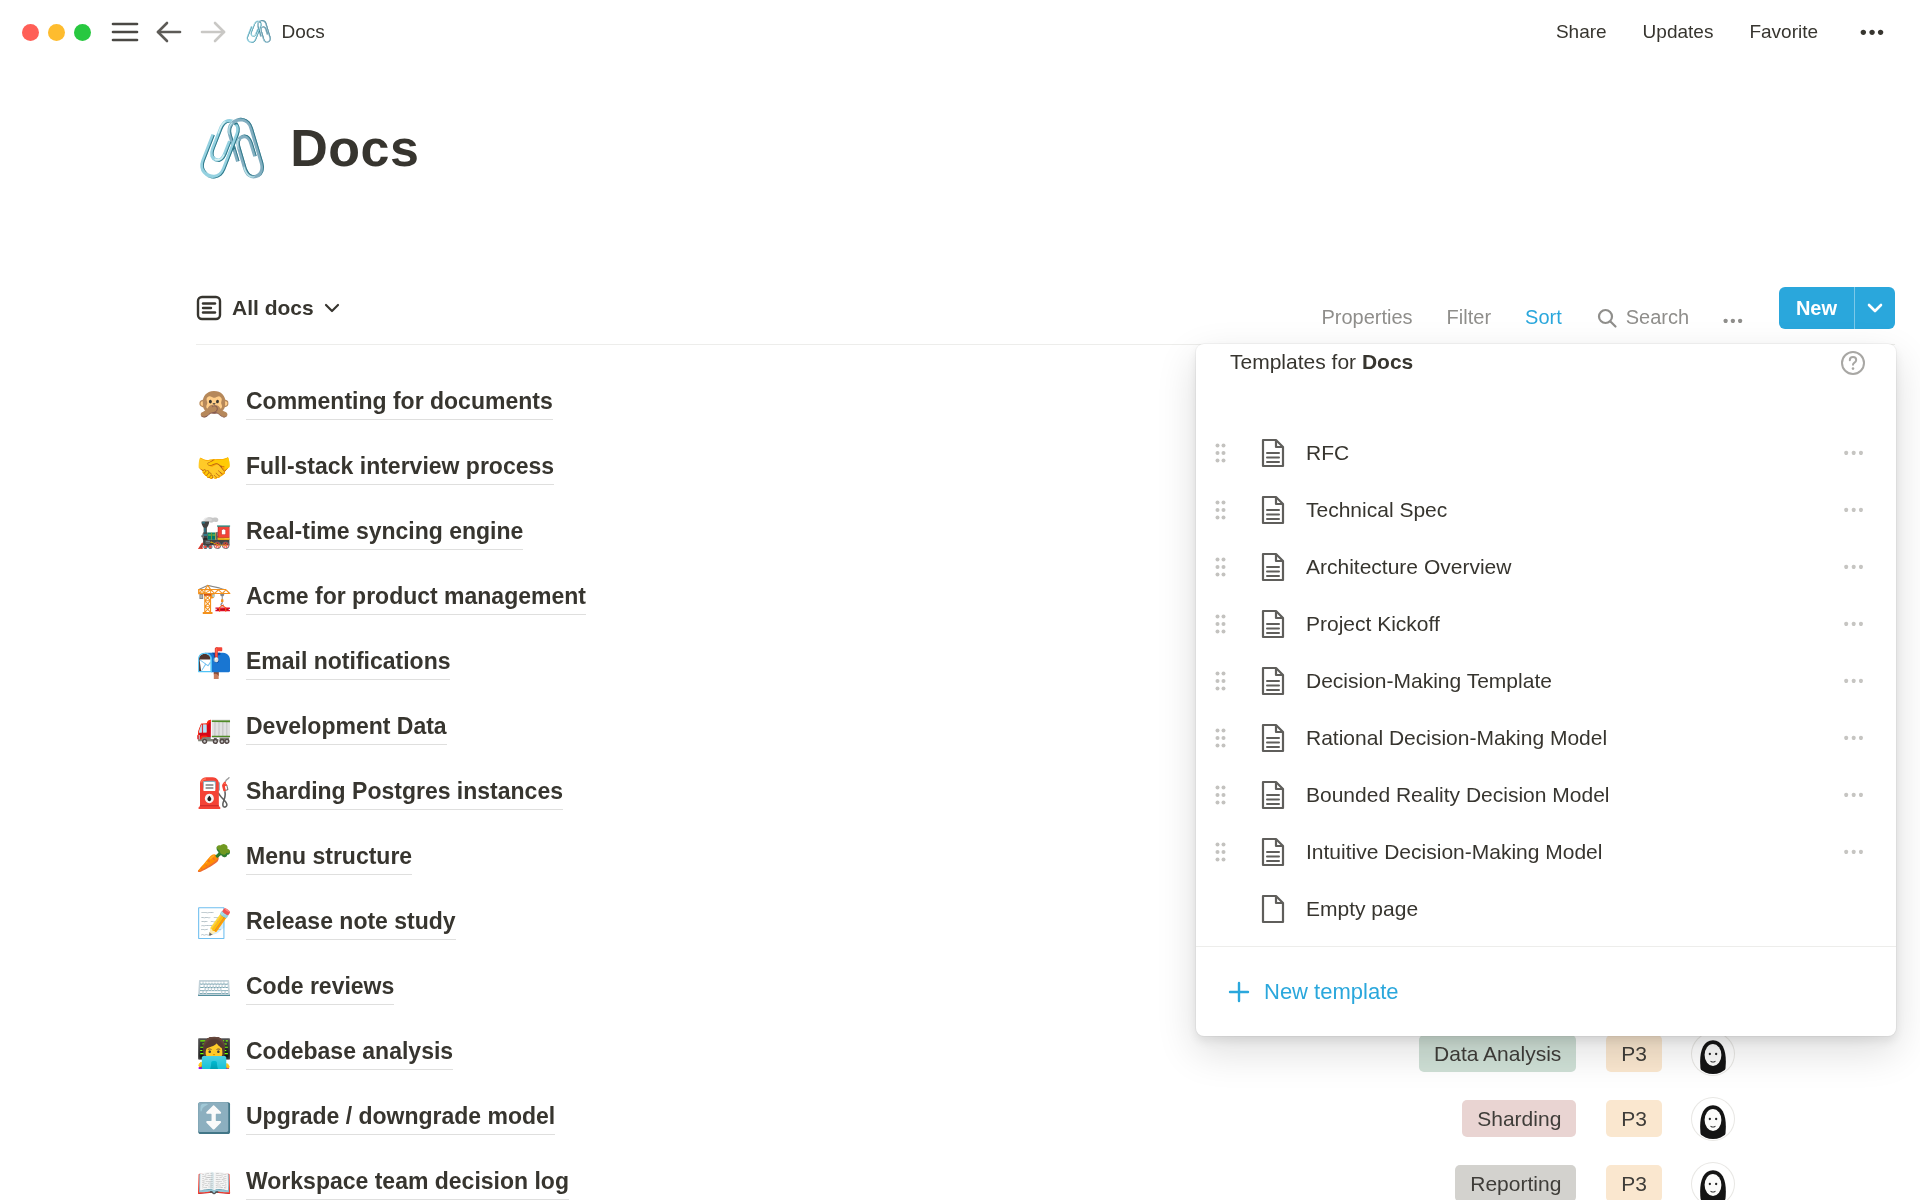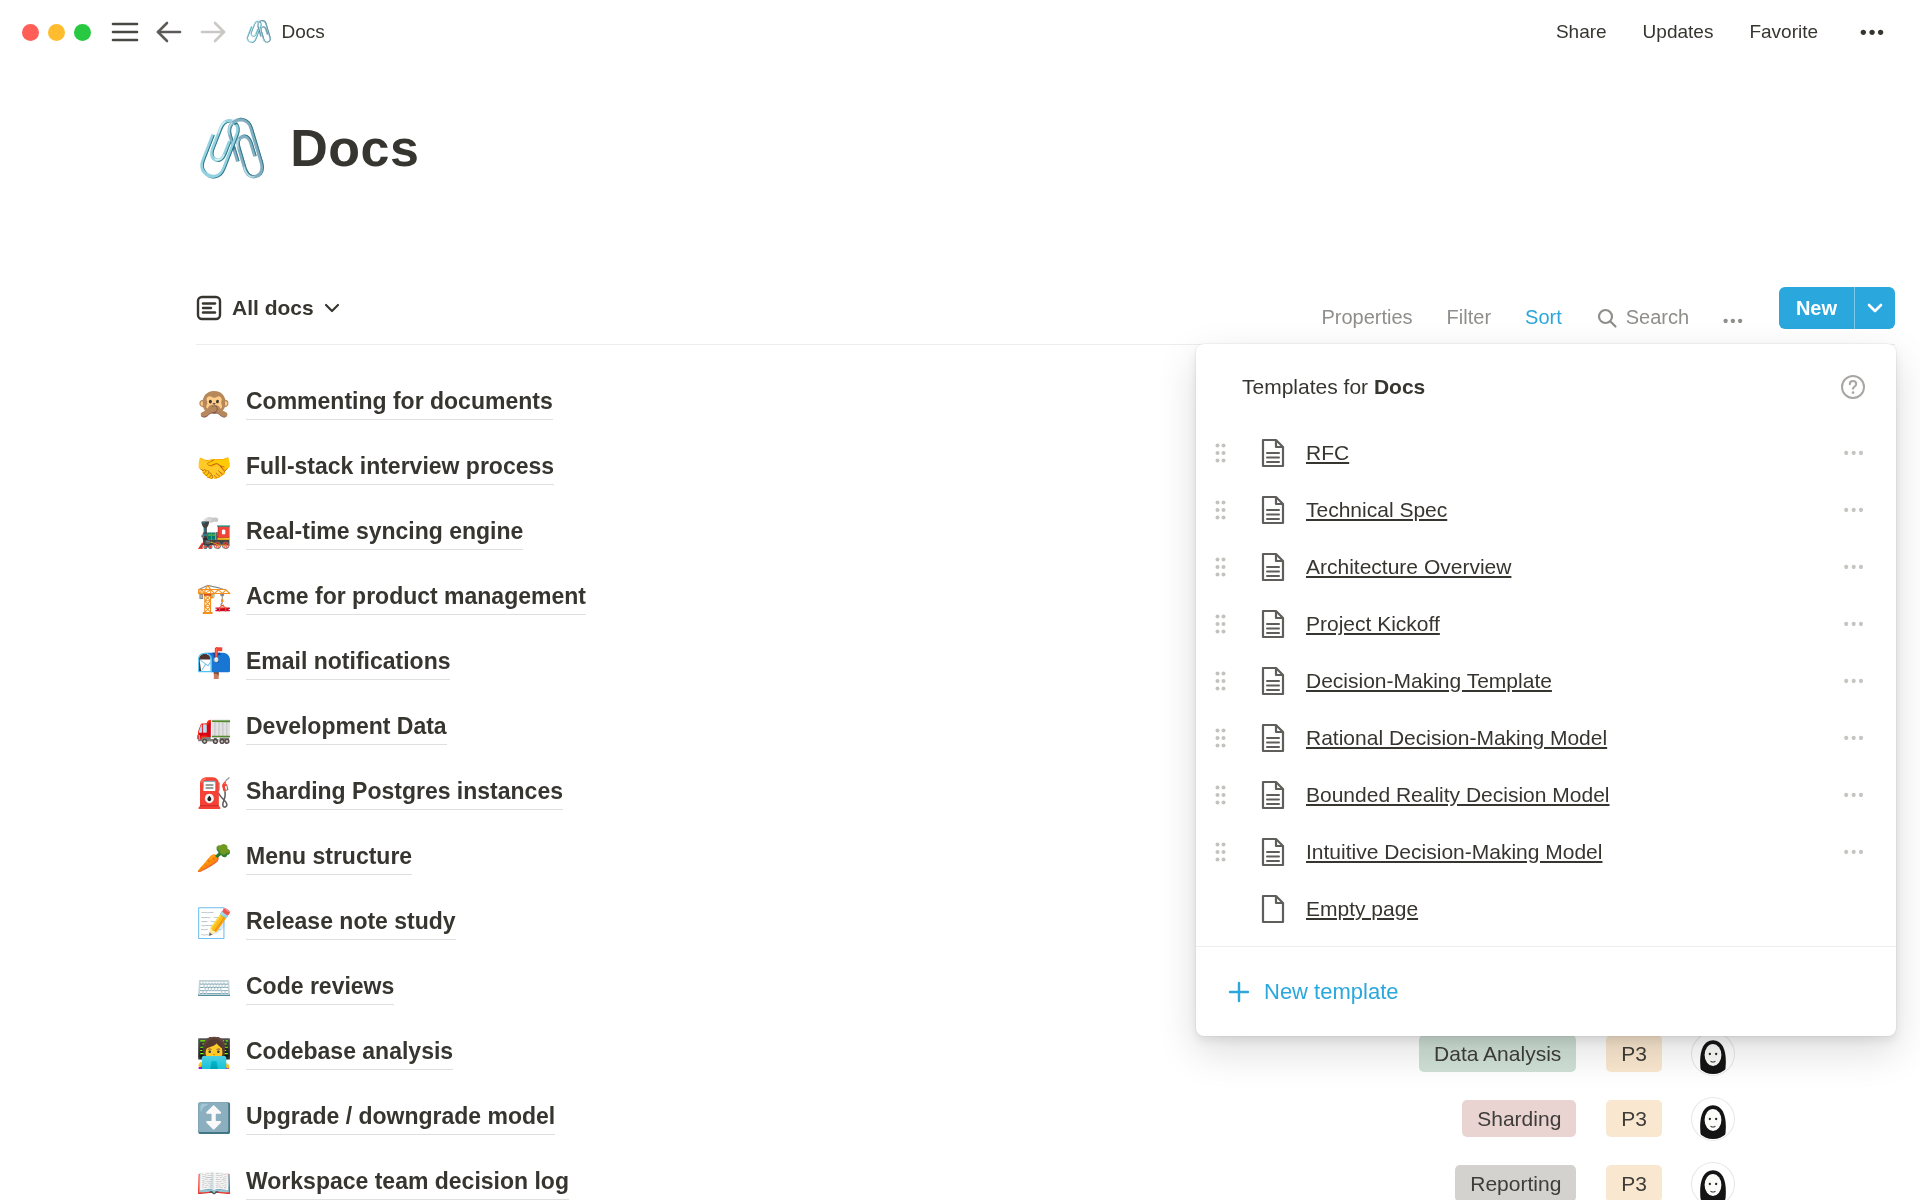--- a/index.html
+++ b/index.html
@@ -44,28 +44,28 @@
   .doc-list{position:absolute;top:346px;left:196px;width:1699px;padding-top:25px;}
   .doc-row{position:relative;height:65px;display:flex;align-items:center;cursor:pointer;}
   .doc-emoji{width:50px;font-size:29px;line-height:1;flex:none;}
   .doc-title{font-size:23px;font-weight:600;color:#37352f;border-bottom:1.5px solid rgba(55,53,47,.16);padding-bottom:3px;line-height:1.25;}
   .row-meta{position:absolute;right:161px;top:50%;transform:translateY(-50%);display:flex;align-items:center;gap:30px;}
   .pill{height:37px;display:flex;align-items:center;padding:0 15px;border-radius:5px;font-size:21px;color:#3f3d39;white-space:nowrap;}
   .avatar{width:42px;height:42px;border-radius:50%;overflow:hidden;display:block;flex:none;background:#fff;box-shadow:0 0 0 1px #e8e7e4;}
   
   .tpl-panel{position:absolute;left:1196px;top:344px;width:700px;height:692px;background:#fff;border-radius:8px;box-sizing:border-box;
     box-shadow:0 0 0 1px rgba(15,15,15,.04),0 5px 10px rgba(15,15,15,.08),0 15px 40px rgba(15,15,15,.14);z-index:5;display:flex;flex-direction:column;}
-  .tpl-header{height:80px;display:flex;align-items:center;padding:6px 30px 0 46px;box-sizing:border-box;}
+  .tpl-header{height:80px;display:flex;align-items:flex-start;padding:6px 30px 0 34px;box-sizing:border-box;}
   .tpl-header .h-text{font-size:21px;color:#37352f;}
   .tpl-header .h-bold{font-weight:700;}
   .help-btn{margin-left:auto;background:none;border:none;padding:0;cursor:pointer;display:flex;}
   .tpl-row{height:57px;display:flex;align-items:center;padding-left:18px;cursor:pointer;}
   .drag{width:20px;display:flex;flex:none;cursor:grab;}
   .tpl-doc-ic{margin-left:26px;display:flex;flex:none;}
-  .tpl-label{margin-left:20px;font-size:21px;color:#37352f;text-decoration:underline;}
+  .tpl-label{margin-left:20px;font-size:21px;color:#37352f;}
   .tpl-dots{margin-left:auto;margin-right:30px;font-size:14px;letter-spacing:2.5px;color:#c6c5c2;font-weight:700;cursor:pointer;}
   .hidden-slot{visibility:hidden;}
   .tpl-footer-divider{height:1px;background:#ededeb;margin-top:9px;}
   .tpl-footer{flex:1;display:flex;align-items:center;padding-left:32px;cursor:pointer;}
   .tpl-footer .nt-label{font-size:22px;color:#2aa7dc;margin-left:14px;}
 </style>
 </head>
 <body>
 
 <div class="topbar">

